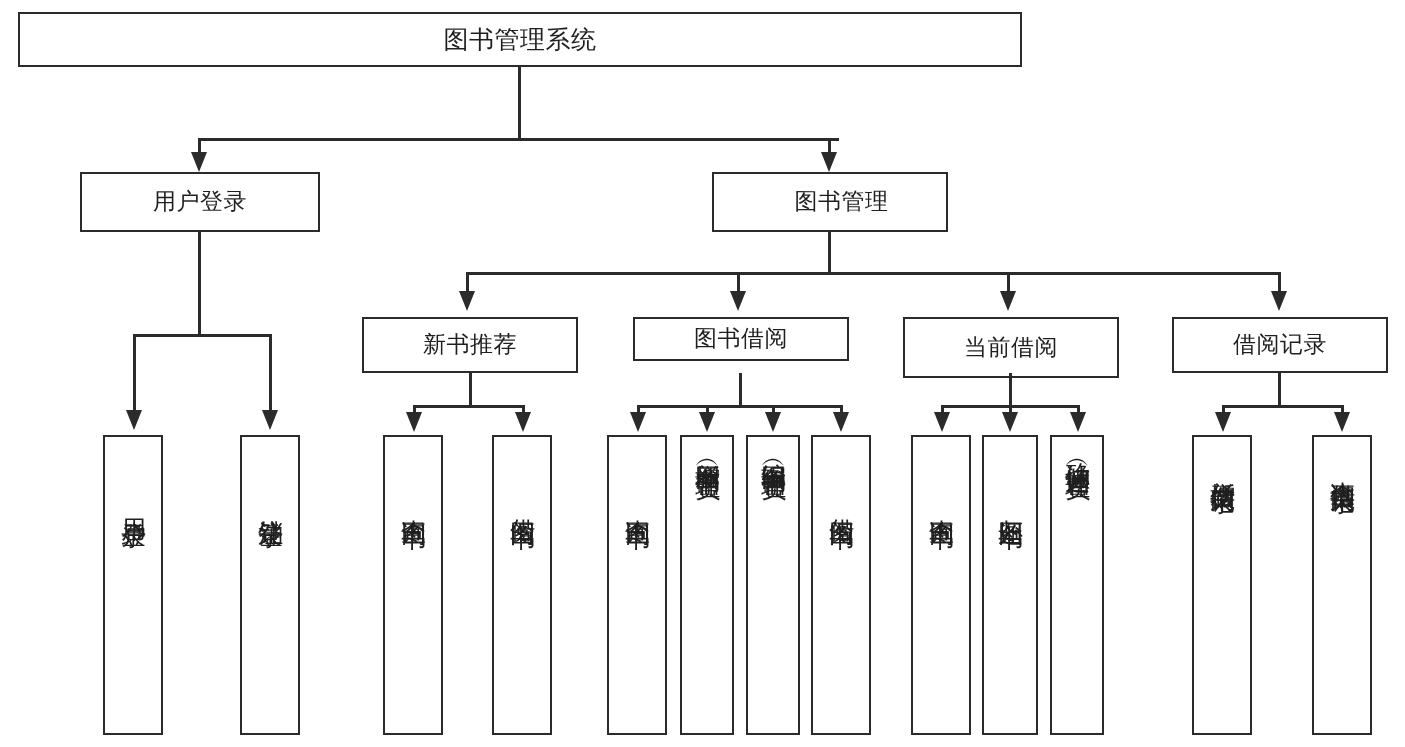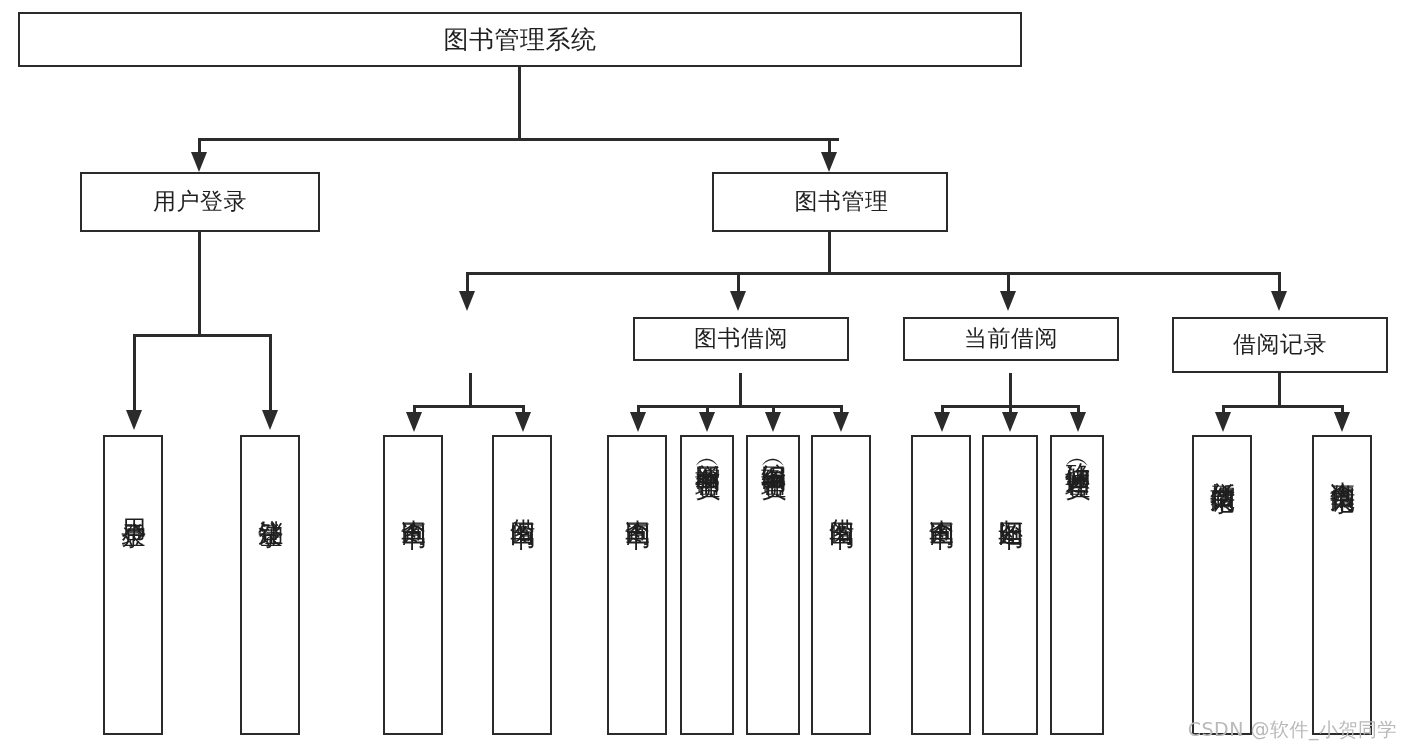--- a/index.html
+++ b/index.html
@@ -122,24 +122,27 @@
   <div class="hline" style="left:466px;top:272px;width:812px;"></div>
   <div class="vline" style="left:466px;top:272px;height:24px;"></div>
   <div class="arrow" style="left:459px;top:291px;"></div>
   <div class="vline" style="left:737px;top:272px;height:24px;"></div>
   <div class="arrow" style="left:730px;top:291px;"></div>
   <div class="vline" style="left:1007px;top:272px;height:24px;"></div>
   <div class="arrow" style="left:1000px;top:291px;"></div>
   <div class="vline" style="left:1278px;top:272px;height:24px;"></div>
   <div class="arrow" style="left:1271px;top:291px;"></div>
 
+  <div class="node lvl3" style="left:362px;top:317px;width:216px;height:56px;">
+    <span class="label">新书推荐</span>
+  </div>
   <div class="node lvl3" style="left:633px;top:317px;width:216px;height:44px;">
     <span class="label">图书借阅</span>
   </div>
-  <div class="node lvl3" style="left:903px;top:317px;width:216px;height:44px;">
+  <div class="node lvl3" style="left:903px;top:317px;width:216px;height:61px;">
     <span class="label">当前借阅</span>
   </div>
   <div class="node lvl3" style="left:1172px;top:317px;width:216px;height:56px;align-items:center;">
     <span class="label">借阅记录</span>
   </div>
 
   <div class="vline" style="left:469px;top:373px;height:34px;"></div>
   <div class="hline" style="left:413px;top:405px;width:112px;"></div>
   <div class="vline" style="left:413px;top:405px;height:10px;"></div>
   <div class="arrow" style="left:406px;top:412px;"></div>
@@ -210,15 +213,14 @@
     <span class="label">确认归还（管理员）</span>
   </div>
 
   <div class="node leaf" style="left:1192px;top:435px;width:60px;height:300px;">
     <span class="label" style="padding-top:18px;">新增借阅记录</span>
   </div>
   <div class="node leaf" style="left:1312px;top:435px;width:60px;height:300px;">
     <span class="label" style="padding-top:18px;">查询借阅记录</span>
   </div>
 
-  <div id="watermark">CSDN @软件_小贺同学</div>
 
 </div>
 
 </body></html>

